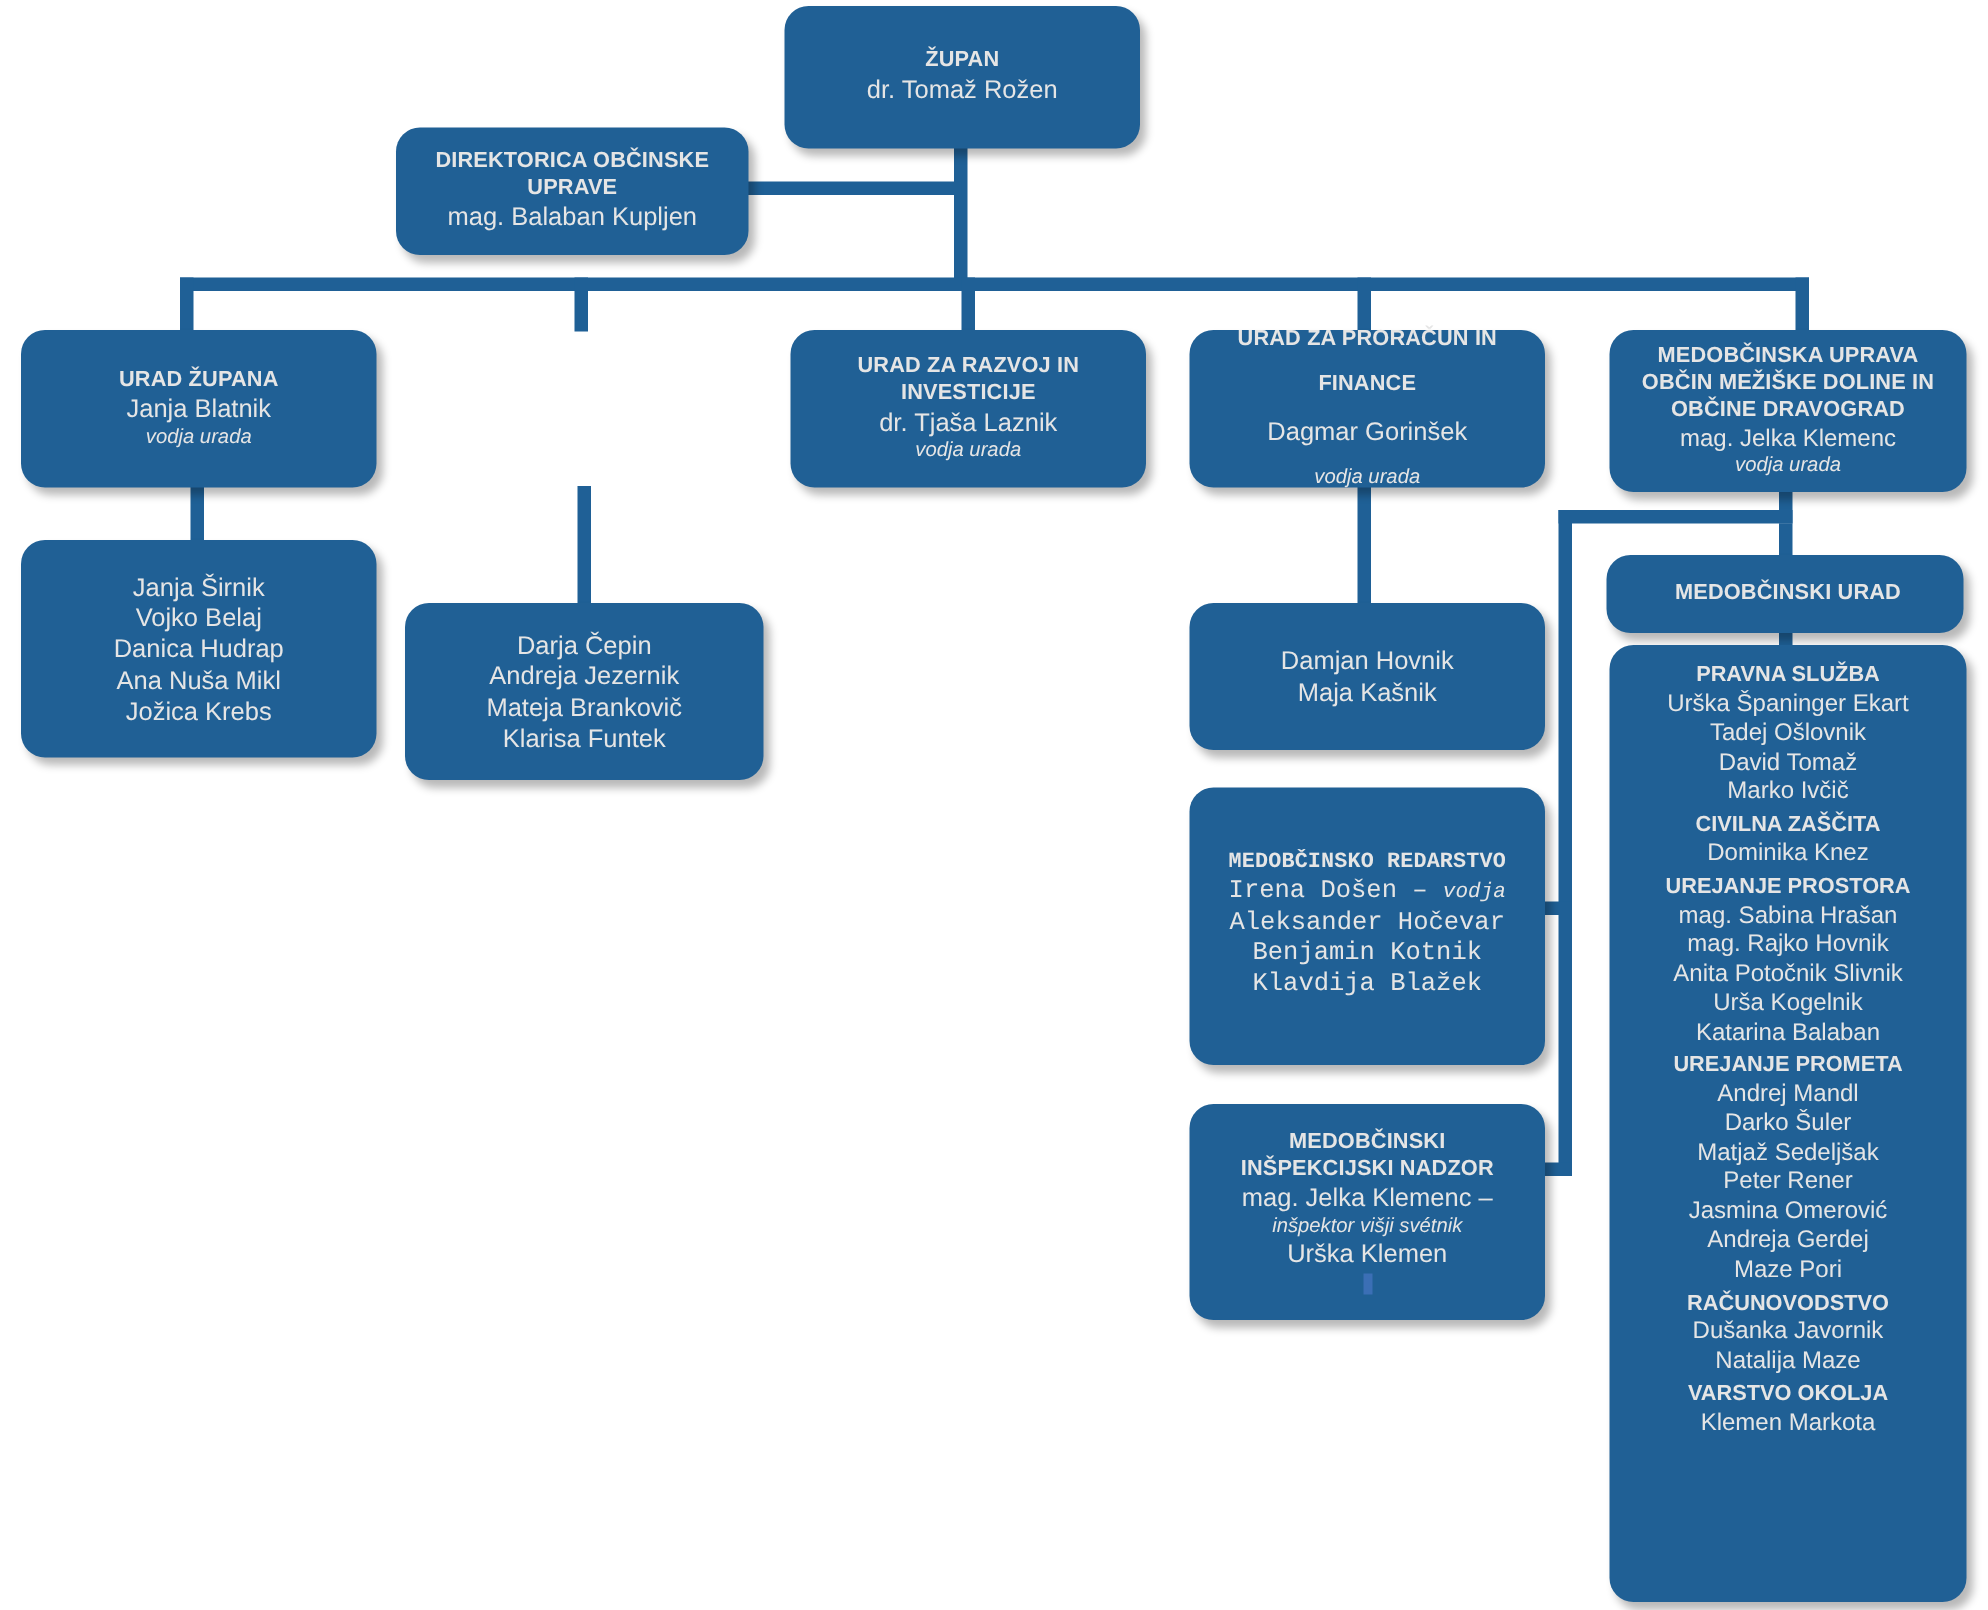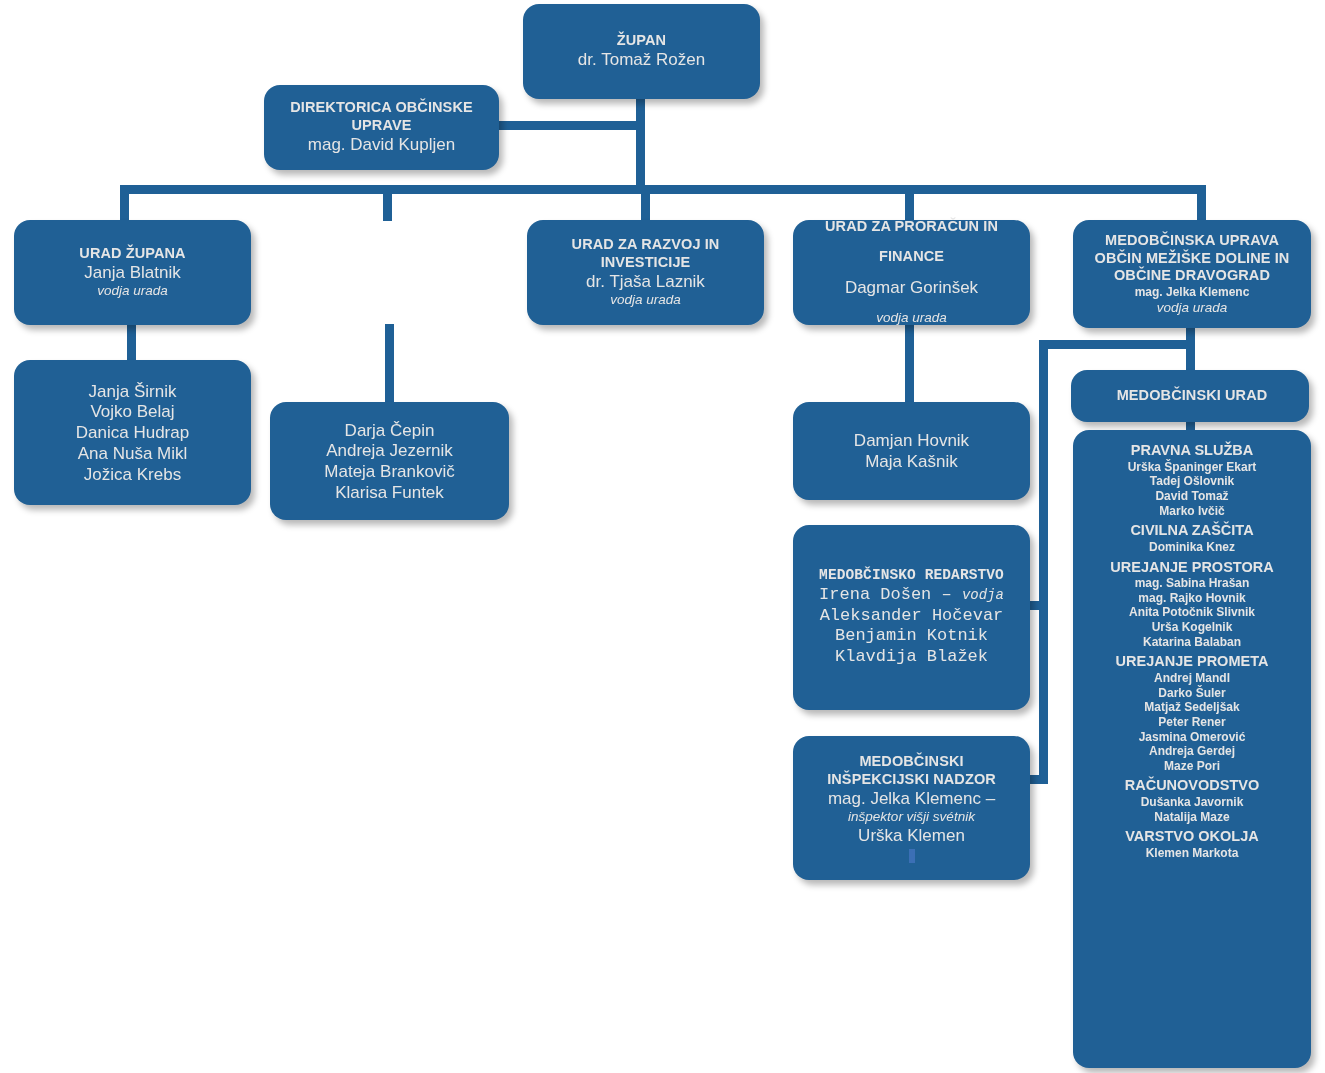--- a/index.html
+++ b/index.html
@@ -41,22 +41,22 @@
   .ttl {
     font-weight: bold;
     font-size: 14.5px;
     letter-spacing: 0.1px;
   }
   .nm {
     font-size: 17px;
     font-weight: normal;
   }
   .nm-sm {
-    font-size: 12px;
-    font-weight: bold;
+    font-size: 16px;
+    font-weight: normal;
   }
   .role {
     font-size: 13.5px;
     font-style: italic;
   }
   .sec-ttl {
     font-weight: bold;
     font-size: 14.5px;
     margin-top: 4px;
   }
@@ -113,21 +113,21 @@
   <div class="conn" style="left:1186px; top:406px; width:9px; height:28px;"></div>
 
   <div class="node" style="left:523px; top:4px; width:237px; height:95px;">
     <div class="ttl">ŽUPAN</div>
     <div class="nm">dr. Tomaž Rožen</div>
   </div>
 
   <div class="node" style="left:229px; top:85px; width:235px; height:85px;margin-left:35px;">
     <div class="ttl">DIREKTORICA OBČINSKE</div>
     <div class="ttl">UPRAVE</div>
-    <div class="nm">mag. David Kupljen</div>
+    <div class="nm">mag. Balaban Kupljen</div>
   </div>
 
   <div class="node" style="left:14px; top:220px; width:237px; height:105px;">
     <div class="ttl">URAD ŽUPANA</div>
     <div class="nm">Janja Blatnik</div>
     <div class="role">vodja urada</div>
   </div>
 
   <div class="node" style="left:14px; top:360px; width:237px; height:145px;">
     <div class="big-list">

